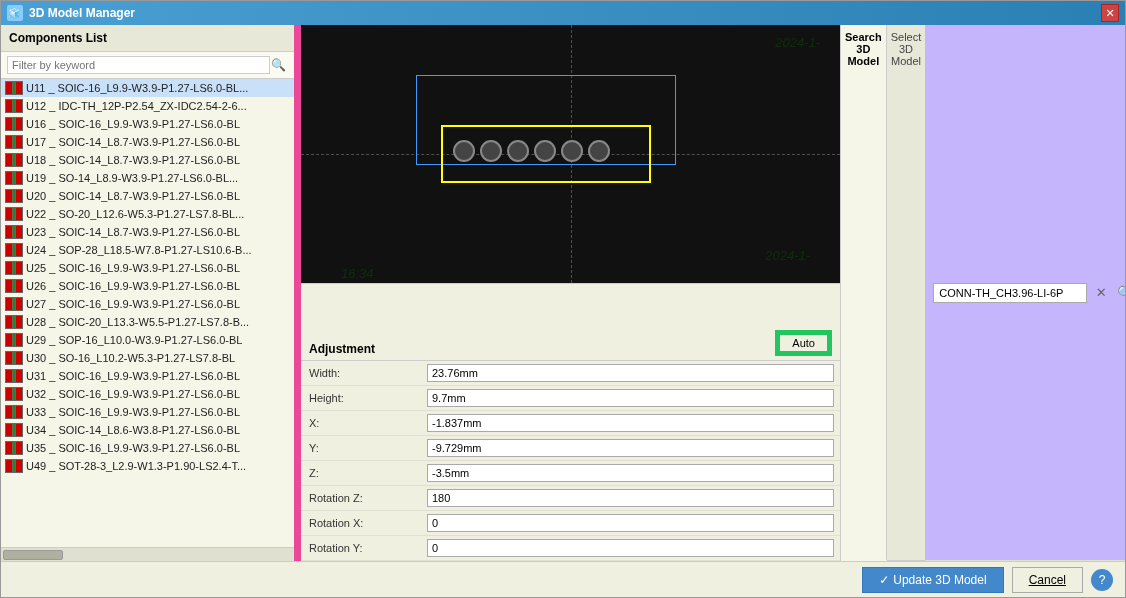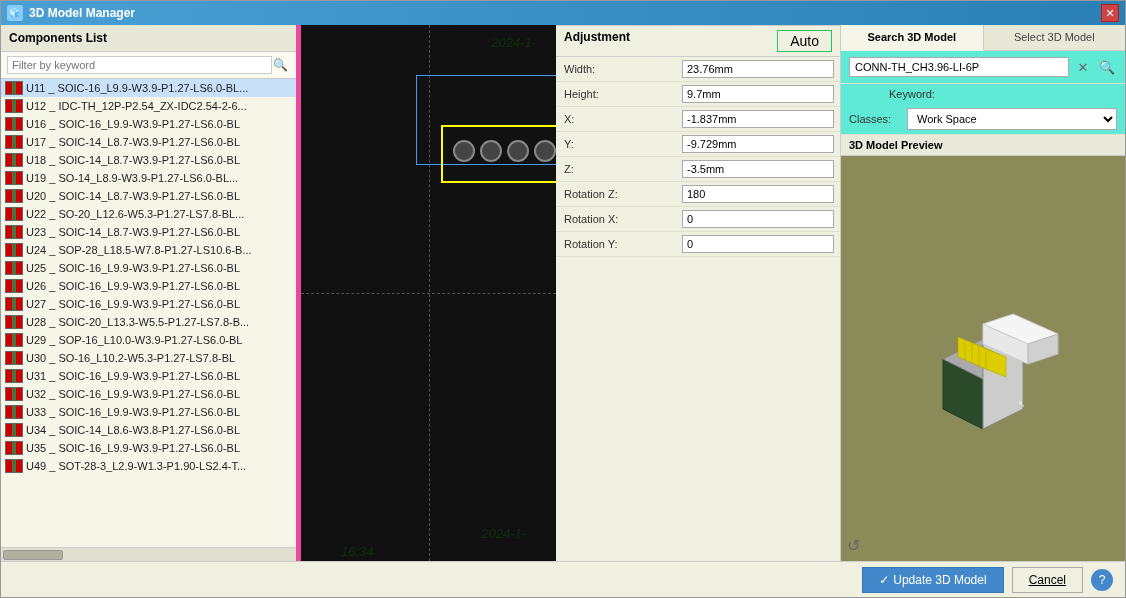--- a/index.html
+++ b/index.html
@@ -8,55 +8,55 @@
     .window { width: 1126px; height: 598px; background: #f0f0e8; border: 1px solid #999; display: flex; flex-direction: column; }
 
     .title-bar { background: linear-gradient(to right, #4a9fd4, #2a7fb4); color: white; padding: 3px 6px; display: flex; align-items: center; justify-content: space-between; height: 24px; flex-shrink: 0; }
     .title-bar-left { display: flex; align-items: center; gap: 6px; font-size: 12px; font-weight: bold; }
     .title-bar-icon { width: 16px; height: 16px; background: #88ccff; border-radius: 2px; display: flex; align-items: center; justify-content: center; font-size: 10px; }
     .title-close { width: 18px; height: 18px; background: #cc4444; border: 1px solid #aa2222; color: white; display: flex; align-items: center; justify-content: center; cursor: pointer; font-size: 11px; }
 
     .main-content { display: flex; flex: 1; overflow: hidden; }
 
     
-    .components-panel { width: 300px; background: #f5f5e8; border-right: 5px solid #ec4899; display: flex; flex-direction: column; flex-shrink: 0; }
+    .components-panel { width: 300px; background: #f5f5e8; border-right: 7px solid #ec4899; display: flex; flex-direction: column; flex-shrink: 0; }
     .components-header { background: #e8e8d8; padding: 6px 8px; font-weight: bold; font-size: 12px; border-bottom: 1px solid #ccc; }
     .search-box { display: flex; align-items: center; padding: 4px 6px; border-bottom: 1px solid #ccc; background: #fafaf0; }
     .search-input { flex: 1; border: 1px solid #ccc; padding: 2px 4px; font-size: 11px; background: white; }
     .search-icon-btn { width: 18px; height: 18px; display: flex; align-items: center; justify-content: center; color: #666; cursor: pointer; }
 
     .components-list { flex: 1; overflow-y: auto; overflow-x: hidden; }
     .list-item { display: flex; align-items: center; padding: 2px 4px; cursor: pointer; white-space: nowrap; overflow: hidden; }
     .list-item.selected { background: #c8e0f8; }
     .component-icon { width: 18px; height: 14px; flex-shrink: 0; margin-right: 3px; border: 1px solid #666; display: flex; }
     .comp-icon-left { width: 6px; background: #cc0000; }
     .comp-icon-mid { flex: 1; background: #228822; border-left: 1px solid #666; border-right: 1px solid #666; }
     .comp-icon-right { width: 6px; background: #cc0000; }
     .item-text { font-size: 11px; overflow: hidden; text-overflow: ellipsis; color: #222; }
 
     .scroll-bar-h { height: 14px; background: #e0e0d0; border-top: 1px solid #ccc; display: flex; align-items: center; padding: 0 2px; }
     .scroll-thumb-h { height: 10px; width: 60px; background: #b0b0a0; border: 1px solid #999; border-radius: 2px; }
 
     
-    .center-panel { flex: 1; display: flex; flex-direction: row; background: #e8e8d8; }
+    .center-panel { flex: 1; display: flex; flex-direction: column; background: #e8e8d8; }
     .pcb-view { flex: 1; background: #111; position: relative; overflow: hidden; min-height: 220px; }
     .pcb-canvas { width: 100%; height: 100%; position: relative; }
     .pcb-watermark { position: absolute; color: rgba(0,120,0,0.3); font-size: 14px; font-style: italic; }
 
     .adjustment-panel { background: #f0f0e0; border-top: 1px solid #ccc; padding: 0; }
-    .adj-header { display: flex; justify-content: space-between; align-items: flex-start; padding: 4px 8px; border-bottom: 1px solid #ccc; }
+    .adj-header { display: flex; justify-content: space-between; align-items: flex-end; padding: 4px 8px; border-bottom: 1px solid #ccc; }
     .adj-title { font-weight: bold; font-size: 12px; }
-    .auto-btn { background: #f0f0e0; border: 1px solid #22c55e; padding: 2px 12px; font-size: 14px; cursor: pointer; }
+    .auto-btn { background: #f0f0e0; border: 5px solid #22c55e; padding: 2px 12px; font-size: 11px; cursor: pointer; margin-top: 42px; }
     .adj-form { display: grid; grid-template-columns: 120px 1fr; gap: 0; }
     .adj-label { padding: 4px 8px; font-size: 11px; color: #333; border-bottom: 1px solid #e0e0d0; display: flex; align-items: center; }
     .adj-value { padding: 3px 6px; border-bottom: 1px solid #e0e0d0; }
     .adj-input { width: 100%; border: 1px solid #aaa; padding: 2px 4px; font-size: 11px; background: white; }
 
     
-    .right-panel { width: 285px; background: #5eead4; border-left: 1px solid #ccc; display: flex; flex-direction: column; flex-shrink: 0; }
+    .right-panel { width: 285px; background: #c4b5fd; border-left: 1px solid #ccc; display: flex; flex-shrink: 0; }
     .search-3d-tabs { display: flex; border-bottom: 1px solid #ccc; }
     .tab-btn { flex: 1; padding: 6px 4px; text-align: center; font-size: 11px; cursor: pointer; border-right: 1px solid #ccc; background: #e8e8d8; color: #444; }
     .tab-btn.active { background: #f5f5e8; font-weight: bold; color: #000; border-bottom: 2px solid #f5f5e8; margin-bottom: -1px; }
     .tab-btn:last-child { border-right: none; }
 
     .search-field-row { display: flex; align-items: center; padding: 6px 8px; gap: 4px; border-bottom: 1px solid #e0e0d0; }
     .search-3d-input { flex: 1; border: 1px solid #aaa; padding: 3px 5px; font-size: 11px; background: white; }
     .icon-btn { width: 20px; height: 20px; display: flex; align-items: center; justify-content: center; cursor: pointer; color: #666; font-size: 13px; }
 
     .keyword-row { display: flex; align-items: center; padding: 4px 8px; gap: 8px; }

